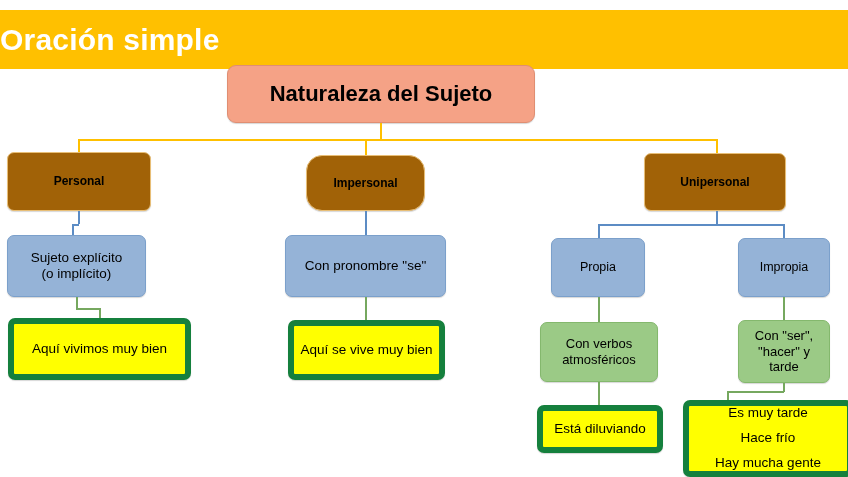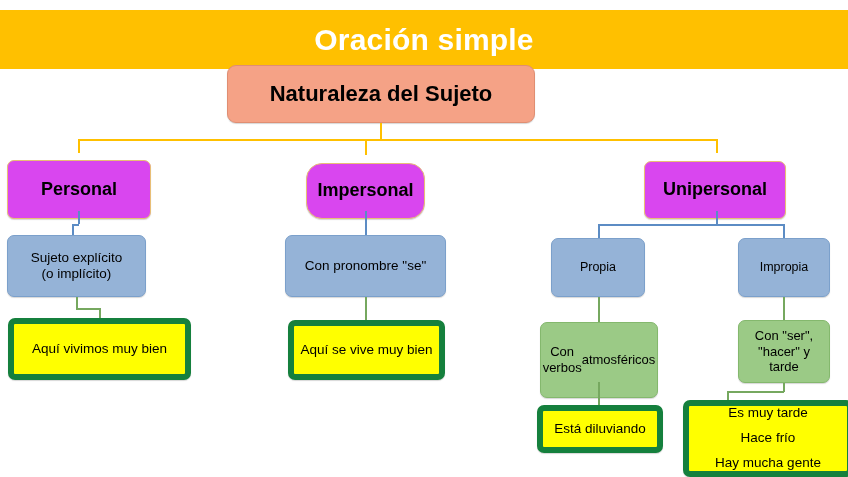--- a/index.html
+++ b/index.html
@@ -16,21 +16,21 @@
   }
 
   
   .banner {
     position: absolute;
     left: 0; top: 10px;
     width: 848px; height: 59px;
     background: #FFC000;
     display: flex;
     align-items: center;
-    justify-content: center;
+    justify-content: flex-start;
   }
   .banner-text {
     color: #ffffff;
     font-size: 30px;
     font-weight: bold;
     letter-spacing: 0.2px;
     line-height: 1;
   }
 
   
@@ -48,25 +48,24 @@
   }
 
   .node.root {
     background: #F5A286;
     border: 1px solid #E08E72;
     font-size: 22px;
     font-weight: bold;
     border-radius: 9px;
   }
   .node.level1 {
-    background: #d946ef;
+    background: #a16207;
     border: 1px solid #E8BE76;
-    font-size: 18px;
+    font-size: 12px;
     font-weight: bold;
-    margin-top: 8px;
   }
   .node.blue {
     background: #95B3D7;
     border: 1px solid #7BA0CB;
     font-size: 13.5px;
   }
   .node.blue.small { font-size: 12.5px; }
   .node.green {
     background: #9BCA86;
     border: 1px solid #84B86D;
@@ -156,21 +155,21 @@
   <div class="conn h blue" style="left:598px; top:224px; width:186px;"></div>
   <div class="conn v blue" style="left:598px; top:224px; height:14px;"></div>
   <div class="conn v blue" style="left:783px; top:224px; height:14px;"></div>
 
   <div class="node blue small" style="left:551px; top:238px; width:94px; height:59px;">
     <span>Propia</span>
   </div>
 
   <div class="conn v green" style="left:598px; top:297px; height:25px;"></div>
 
-  <div class="node green" style="left:540px; top:322px; width:118px; height:76px; ">
+  <div class="node green" style="left:540px; top:322px; width:118px; height:60px; flex-direction:column;">
     <span>Con verbos</span>
     <span>atmosféricos</span>
   </div>
 
   <div class="conn v green" style="left:598px; top:382px; height:23px;"></div>
 
   <div class="node yellow" style="left:537px; top:405px; width:126px; height:48px;">
     <span>Está diluviando</span>
   </div>
 

